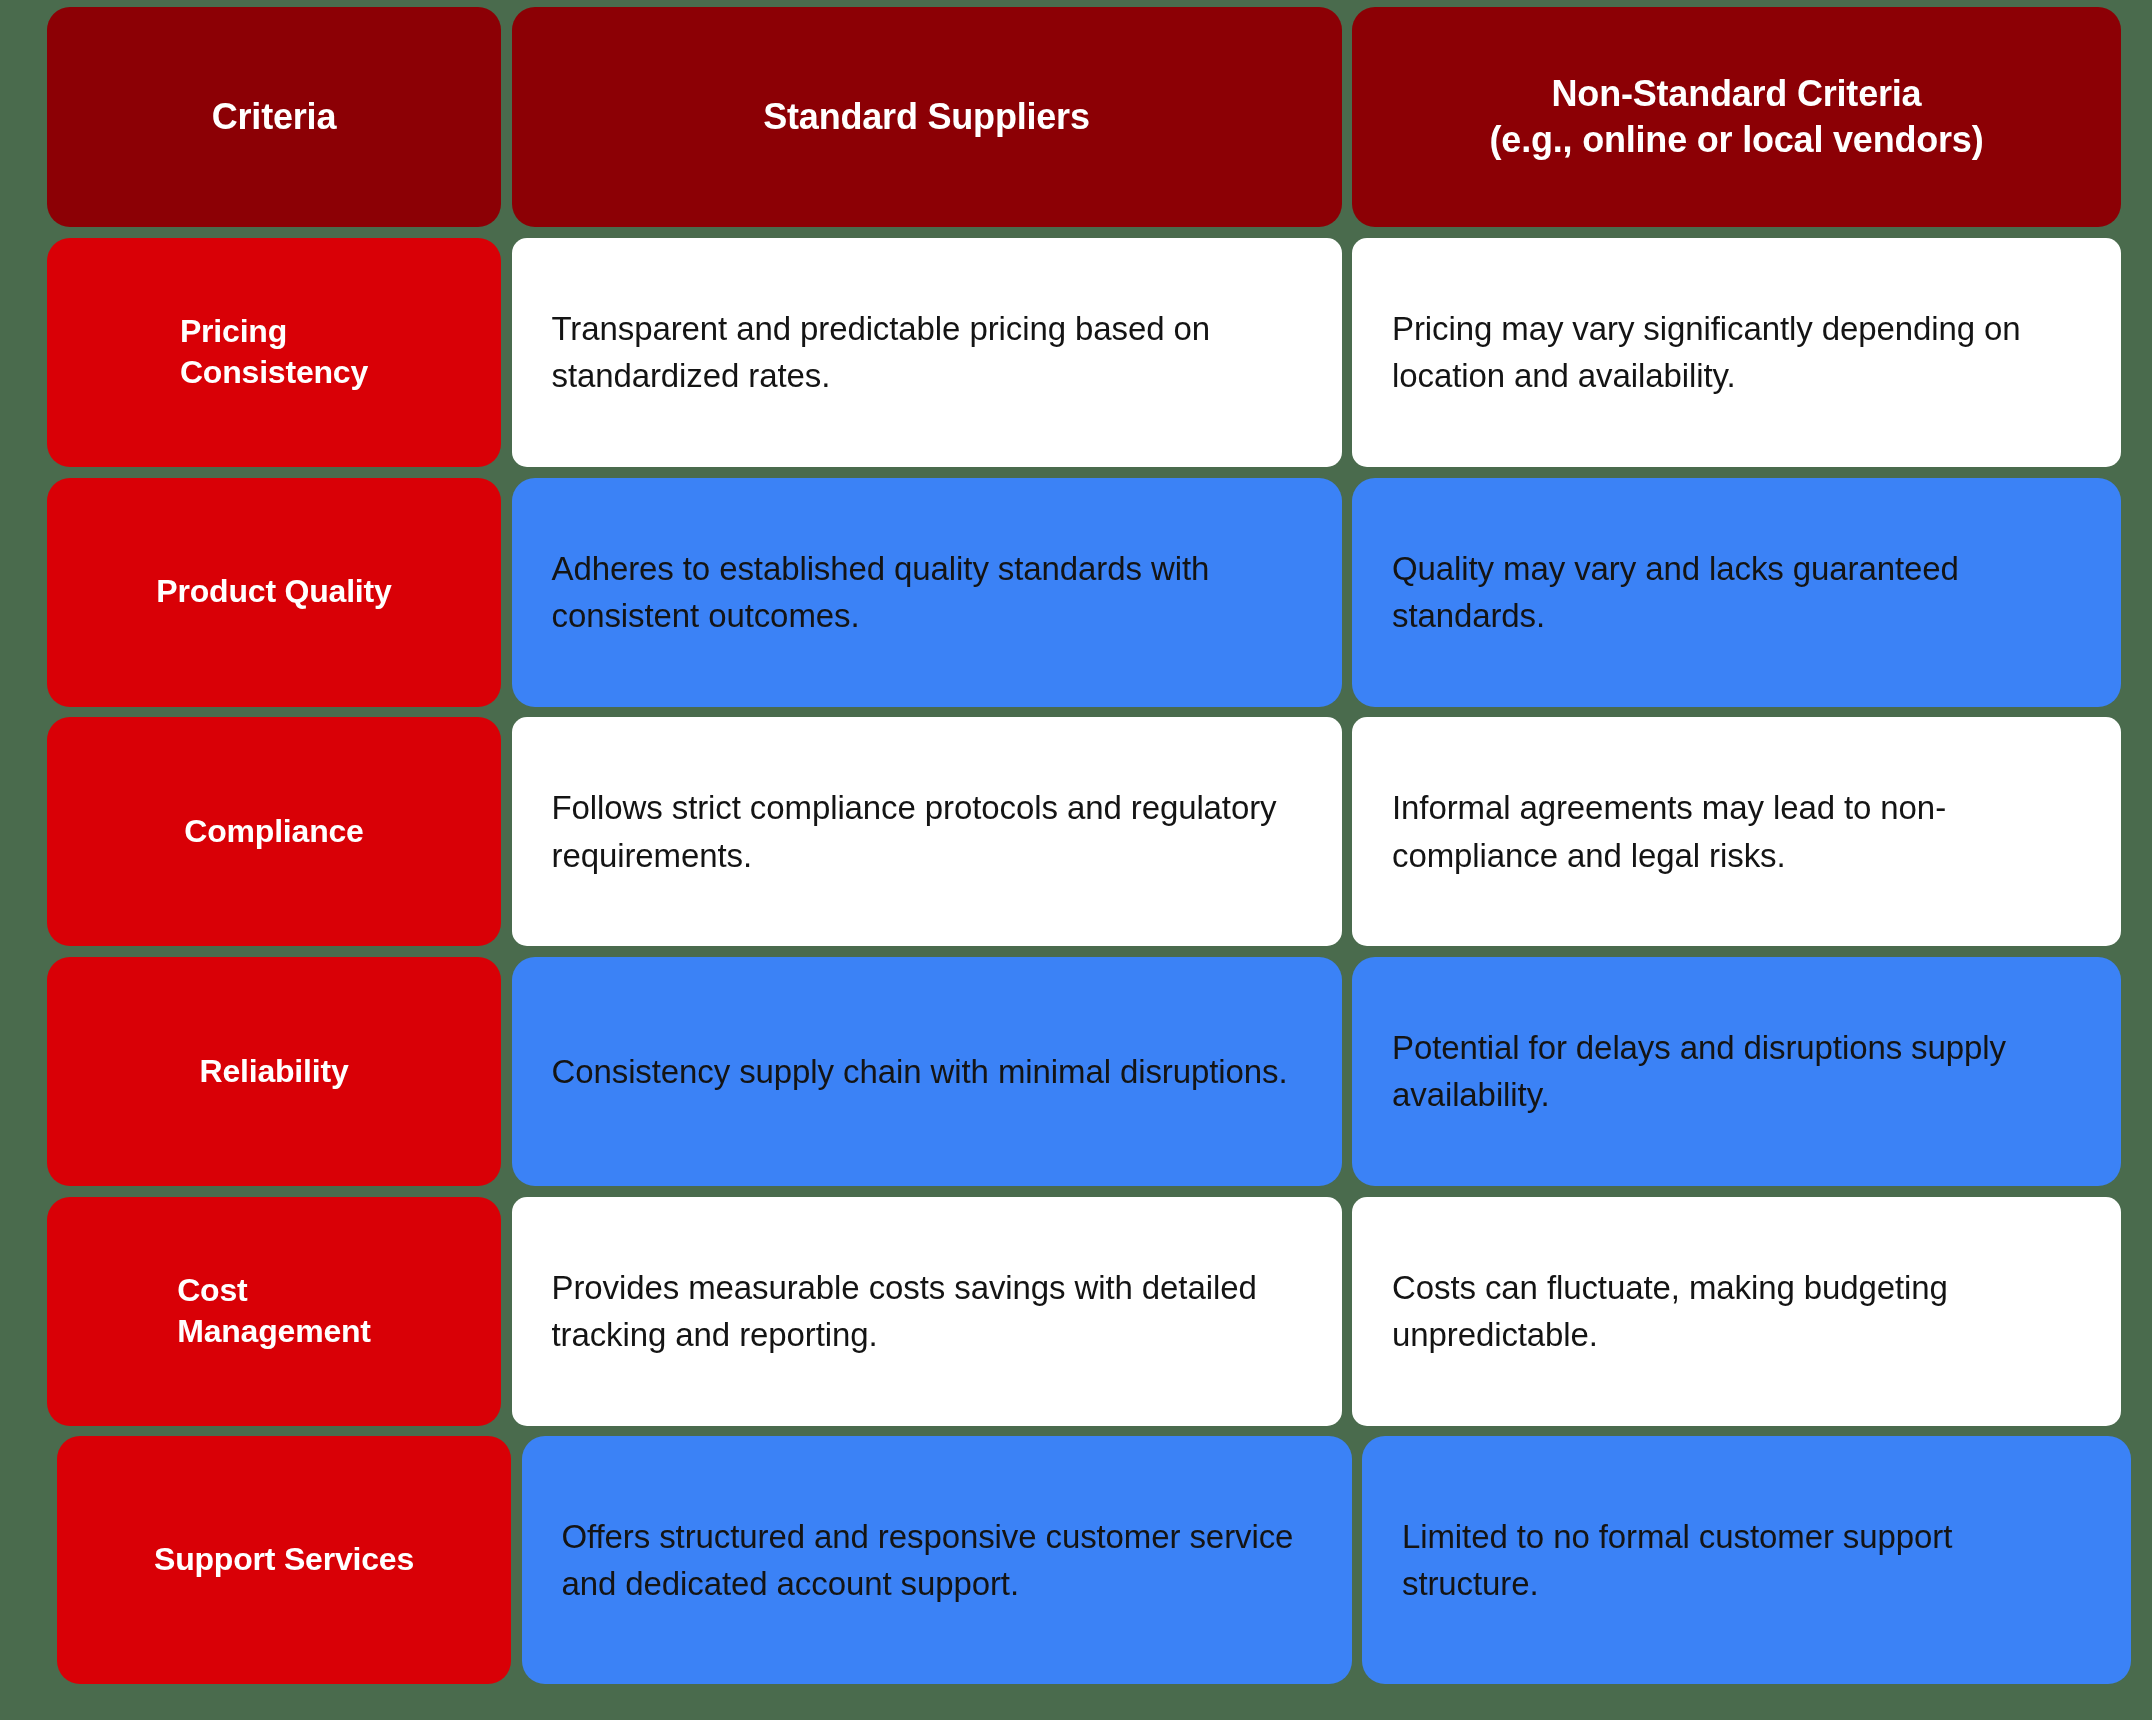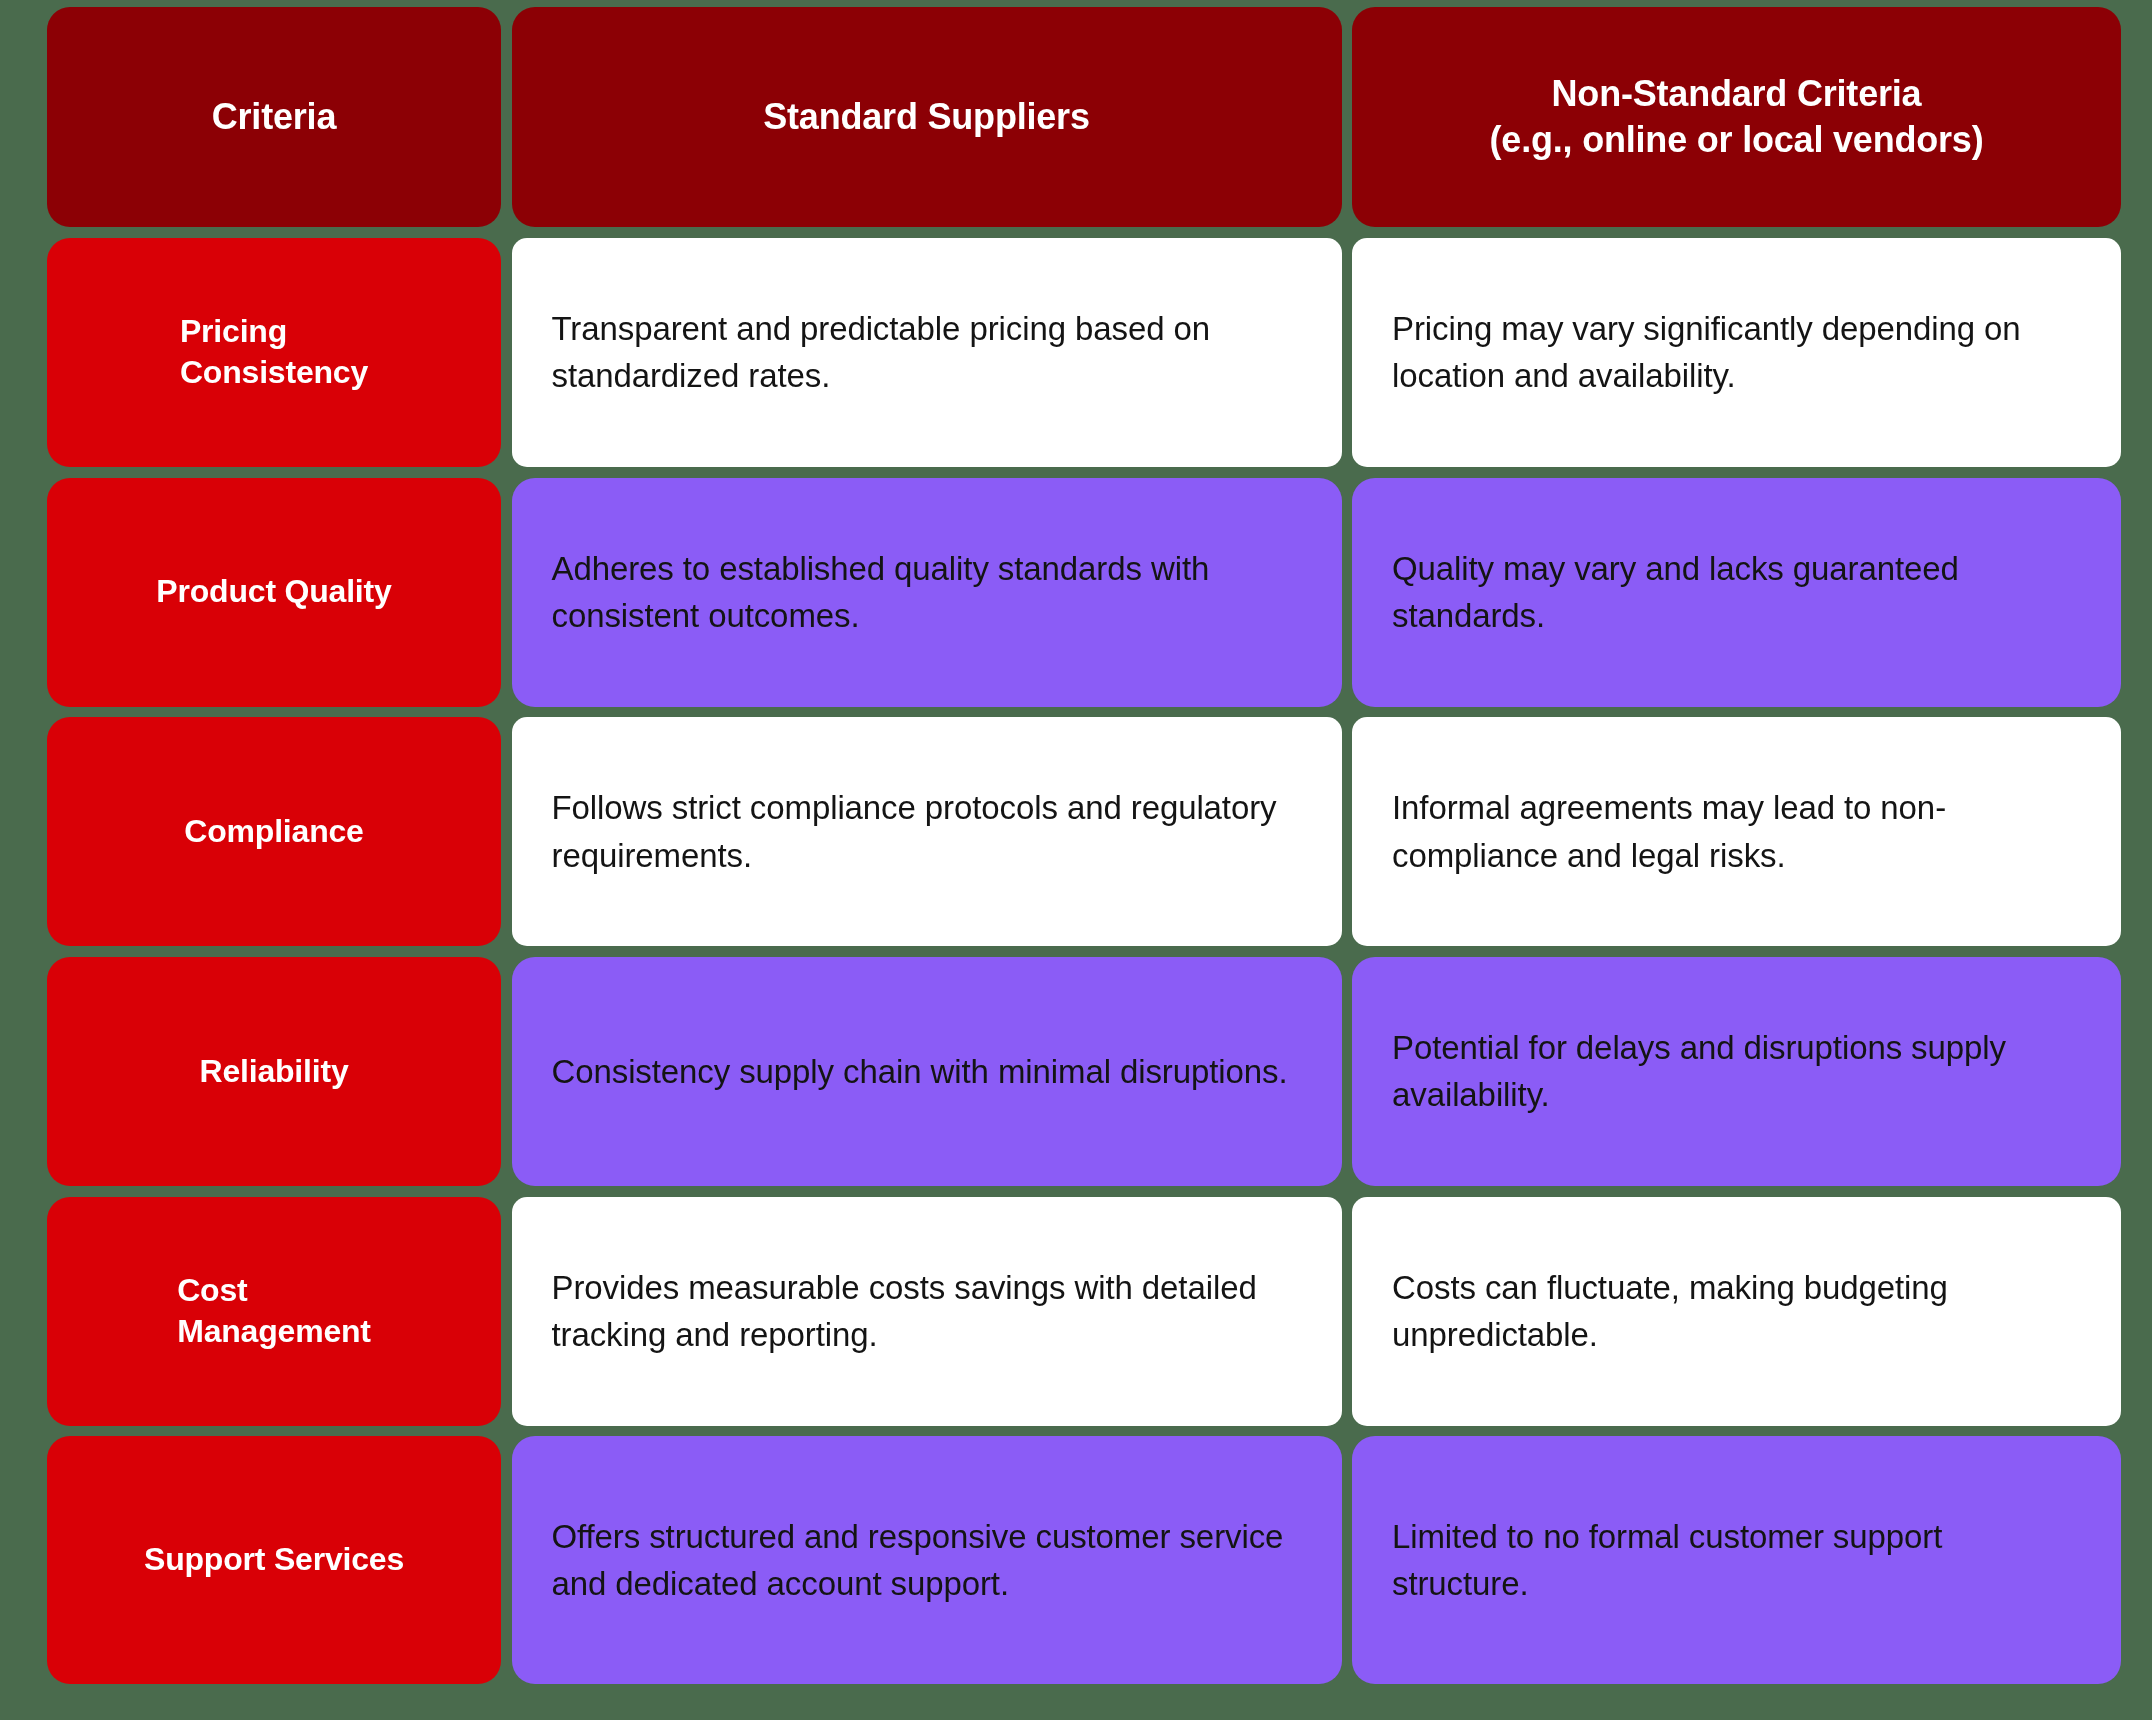--- a/index.html
+++ b/index.html
@@ -51,21 +51,21 @@
     font-size: 36px;
     line-height: 1.28;
     letter-spacing: -0.2px;
     padding: 0 21px;
   }
 
   .cell.header.criteria-head { border-radius: 23px 23px 23px 23px; }
 
   
   .body-row { height: 234px; }
-  .body-row.tall { height: 253px; }
+  .body-row.tall { height: 253px; margin-left: 10px; }
 
   .cell.criteria {
     background: #d90006;
     color: #ffffff;
     justify-content: center;
     text-align: left;
     font-weight: bold;
     font-size: 32px;
     line-height: 1.3;
     letter-spacing: -0.2px;
@@ -75,21 +75,21 @@
   .cell.content {
     color: #141414;
     font-size: 33px;
     line-height: 1.44;
     font-weight: 400;
     padding: 0 40px;
     letter-spacing: -0.1px;
   }
 
   .cell.content.white { background: #ffffff; border-radius: 15px; }
-  .cell.content.cream { background: #8b5cf6; }
+  .cell.content.cream { background: #3b82f6; }
 
   .cell.content p { width: 100%; }
 </style>
 </head>
 <body>
 
 <div class="table-wrap">
 
   <div class="row header-row">
     <div class="spacer"></div>

